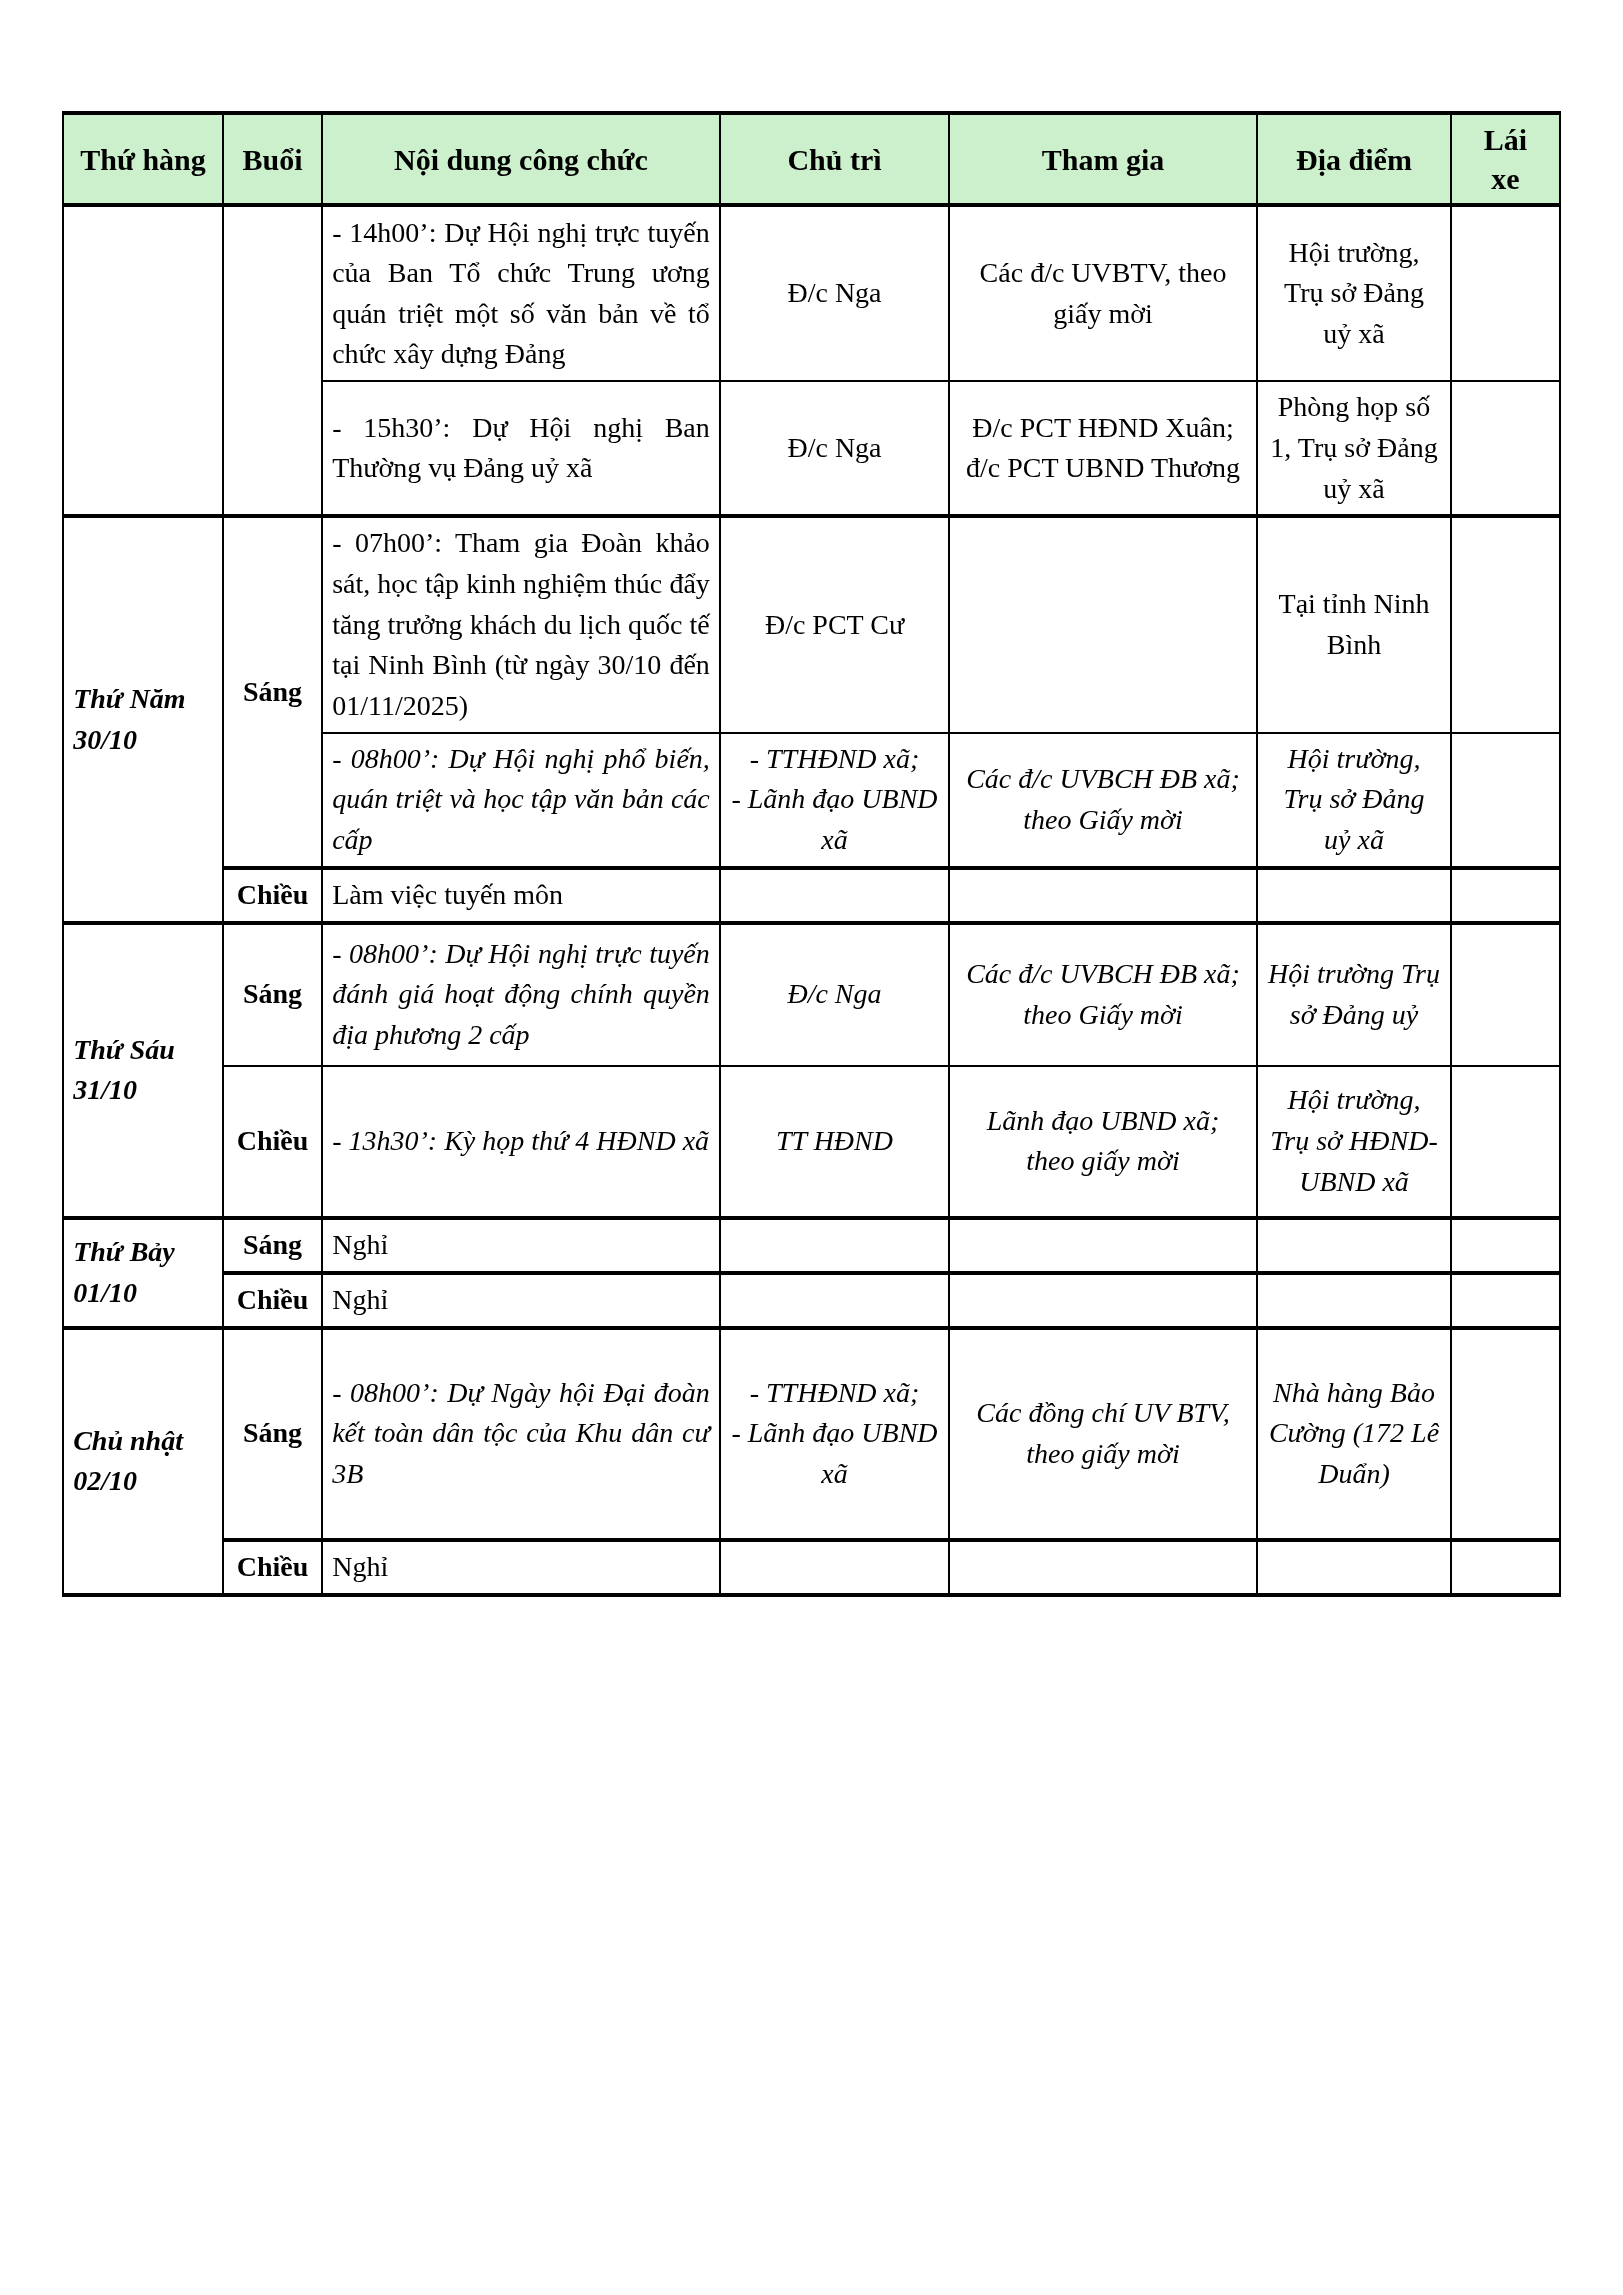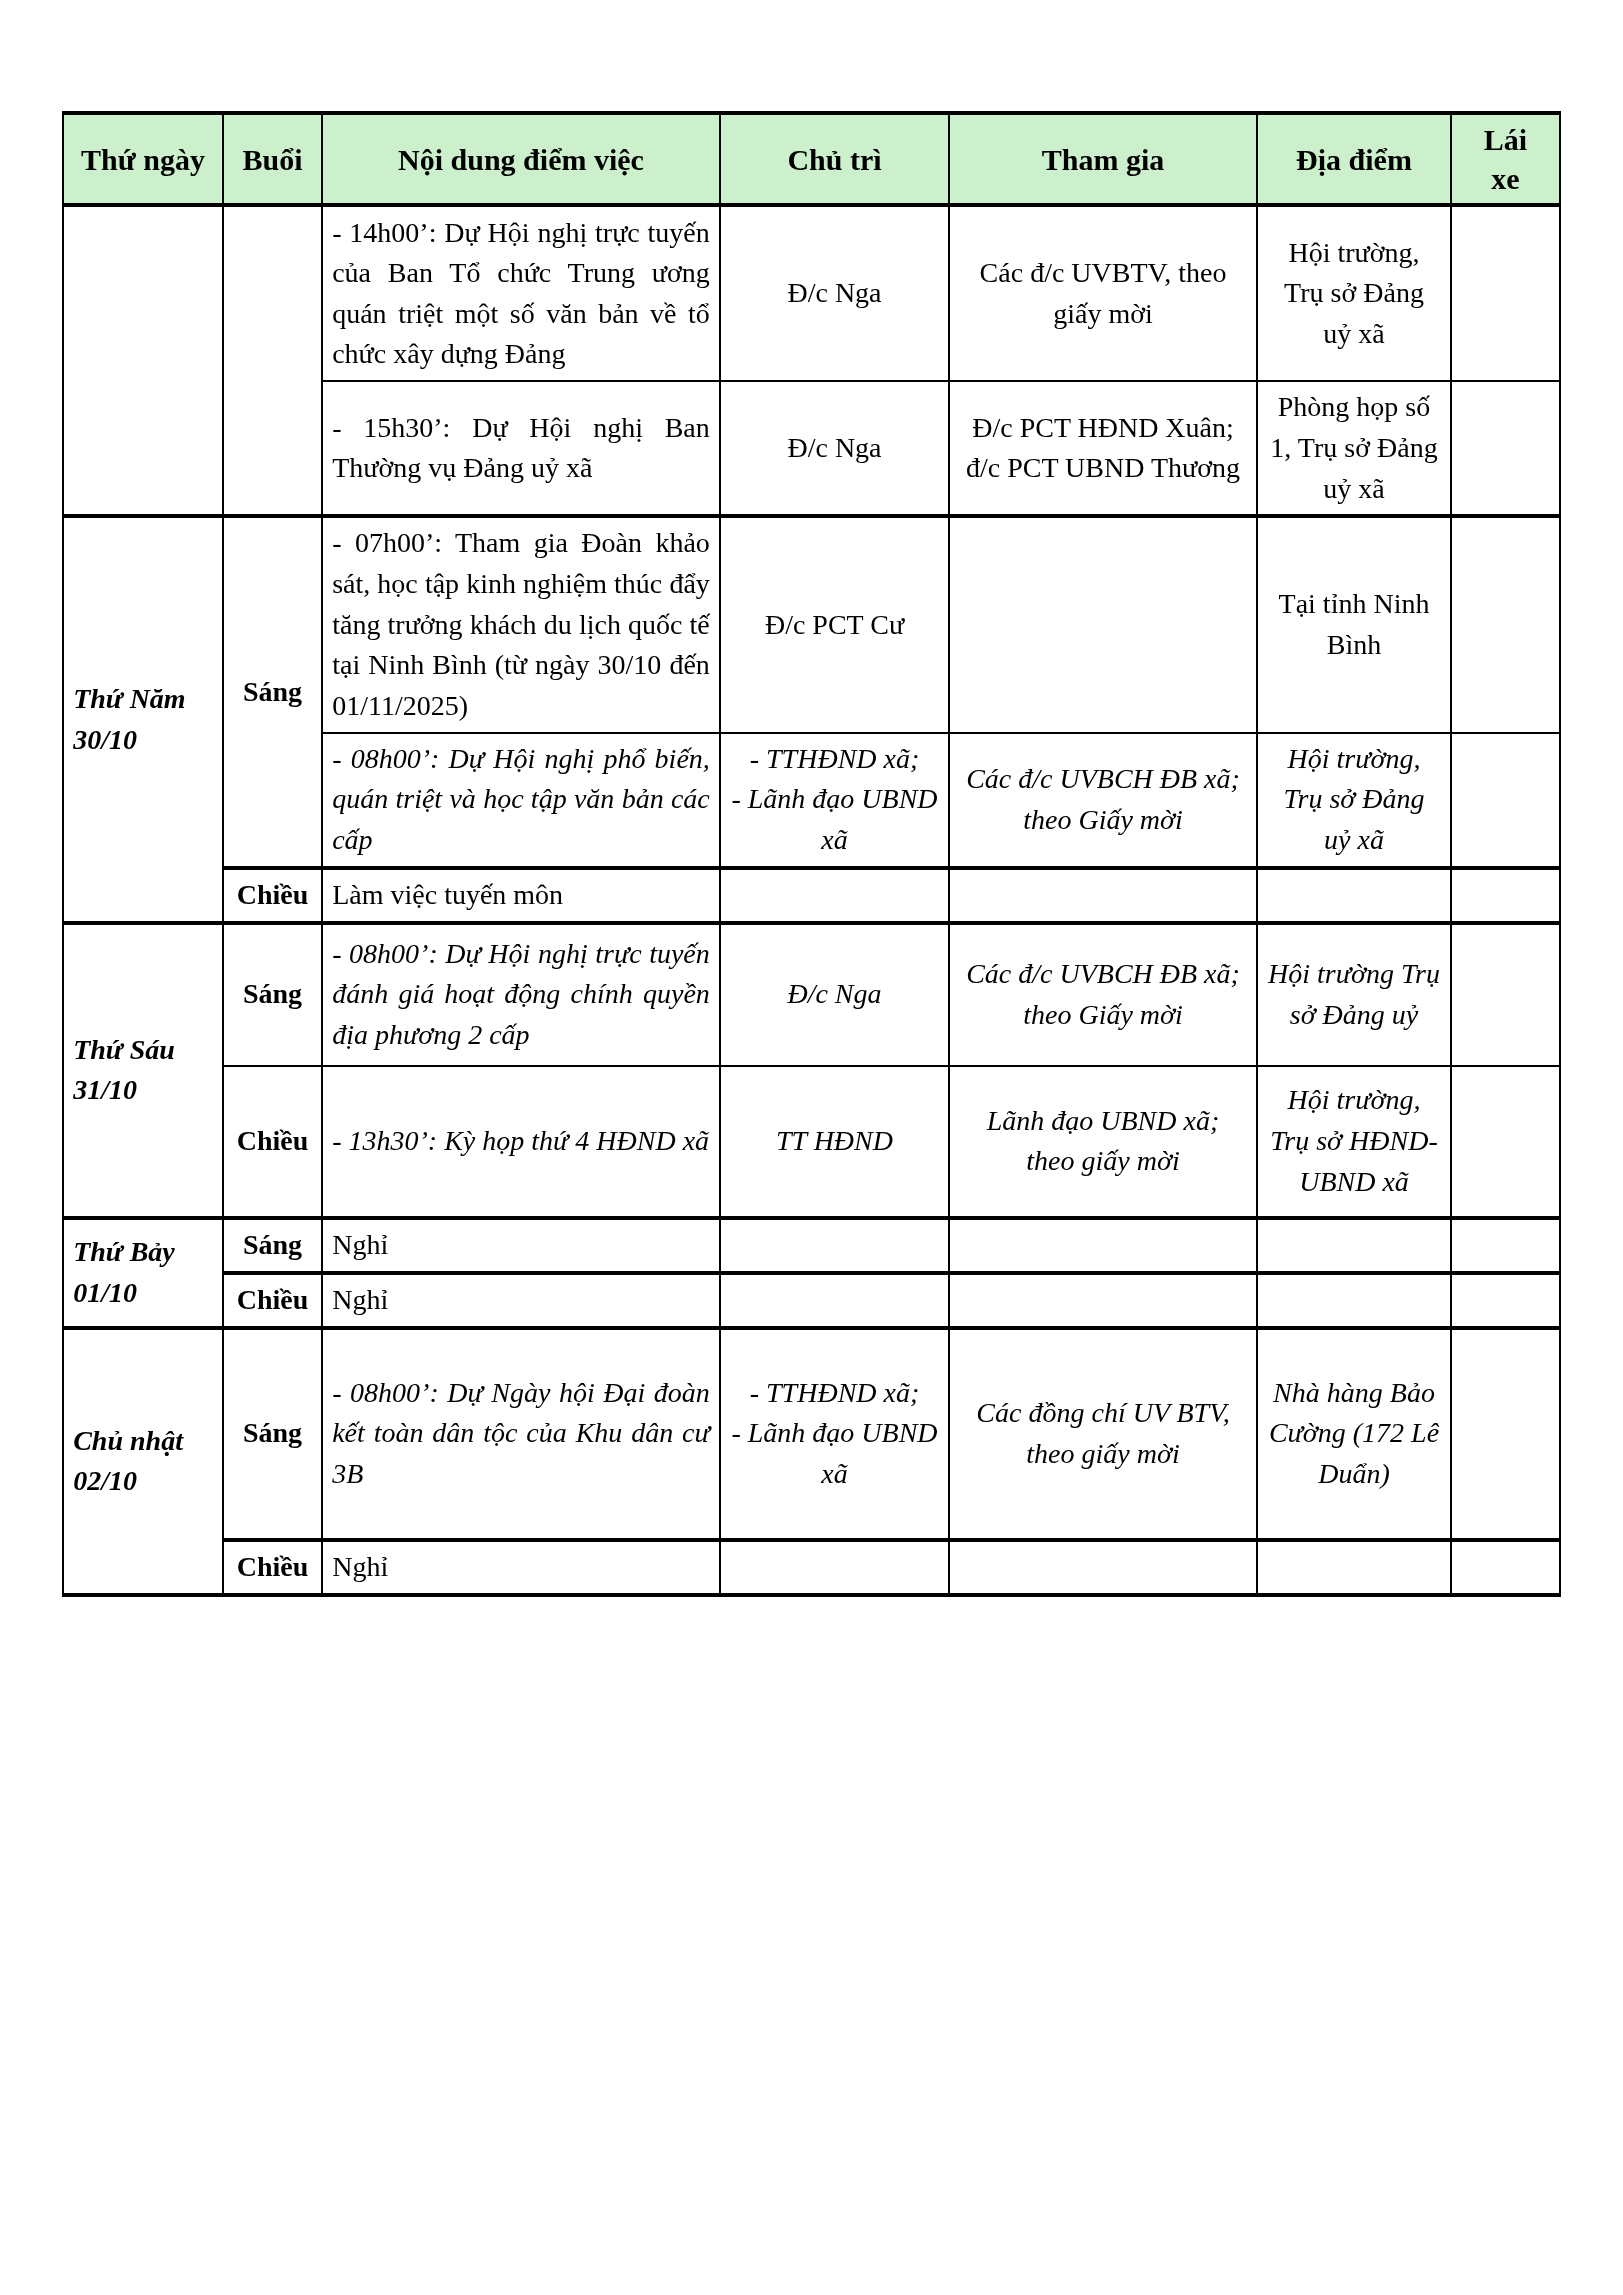--- a/index.html
+++ b/index.html
@@ -74,23 +74,23 @@
       <col class="c-day">
         <col class="c-sess">
         <col class="c-content">
       <col class="c-chair">
         <col class="c-part">
         <col class="c-loc">
         <col class="c-drv">
     </colgroup>
     <thead>
       <tr>
-        <th>Thứ ngày</th>
+        <th>Thứ hàng</th>
         <th>Buổi</th>
-        <th>Nội dung điểm việc</th>
+        <th>Nội dung công chức</th>
         <th>Chủ trì</th>
         <th>Tham gia</th>
         <th>Địa điểm</th>
         <th>Lái
 xe</th>
       </tr>
     </thead>
     <tbody>
 
       <tr class="h-r1">

